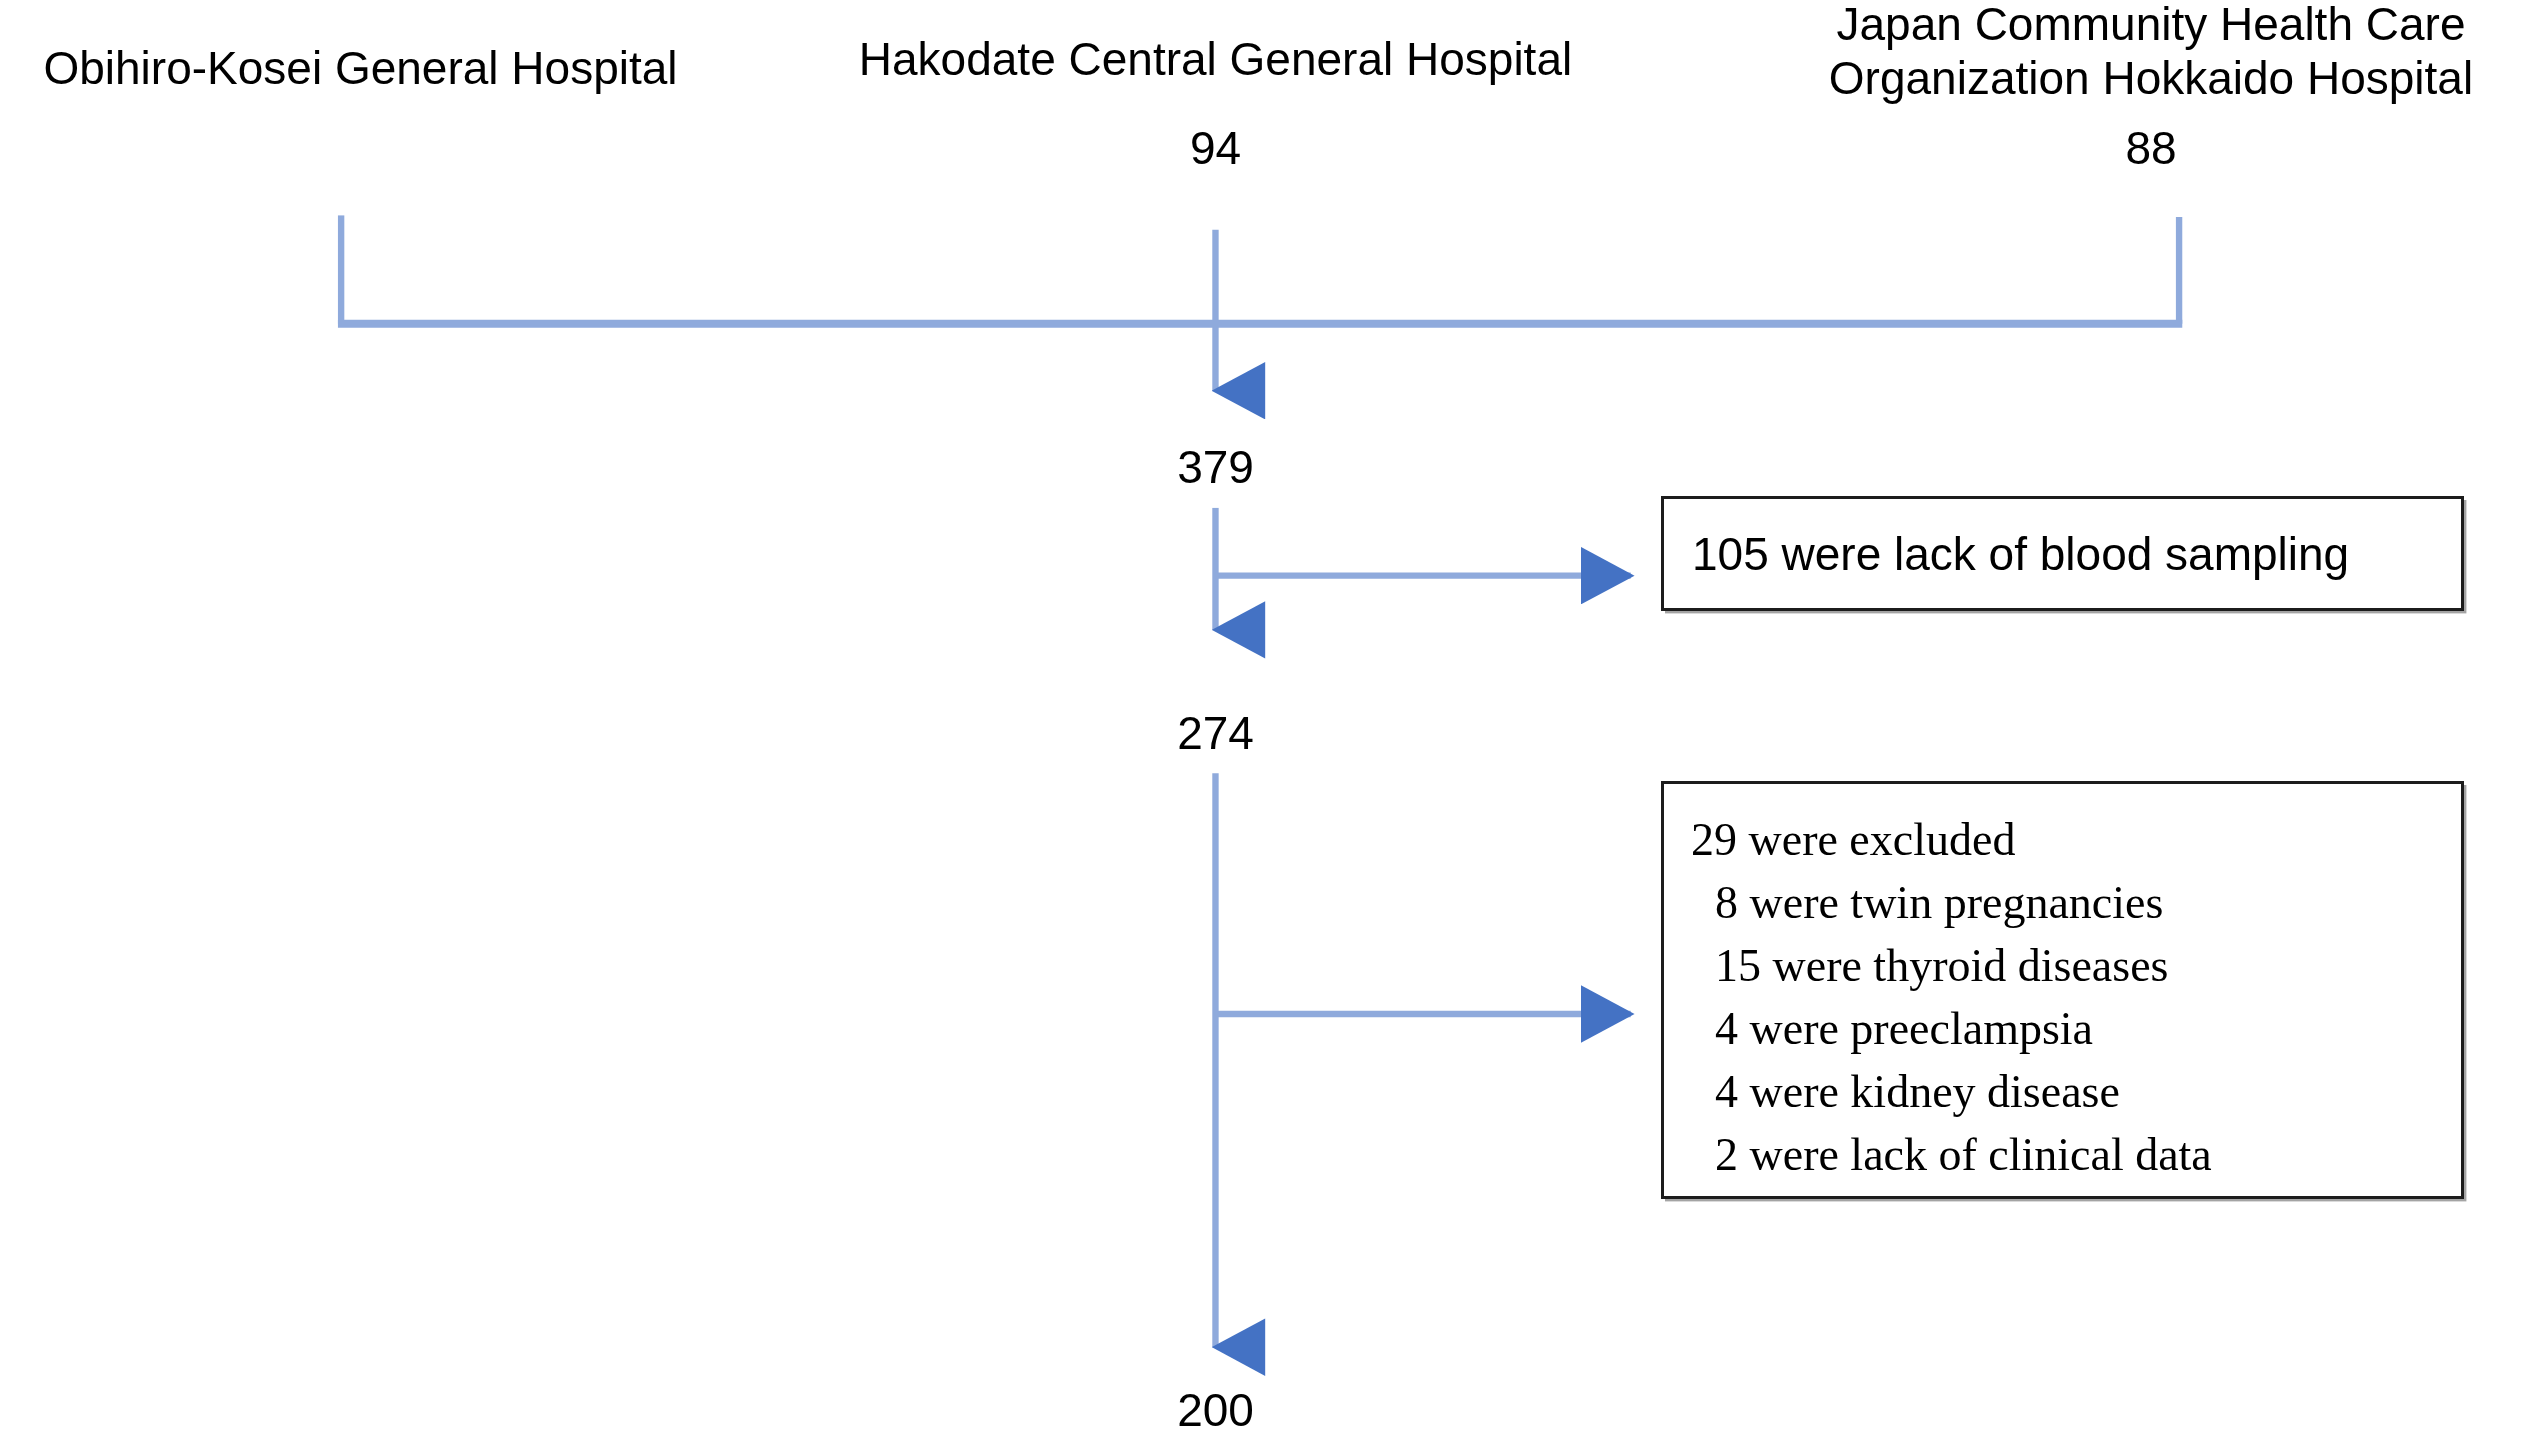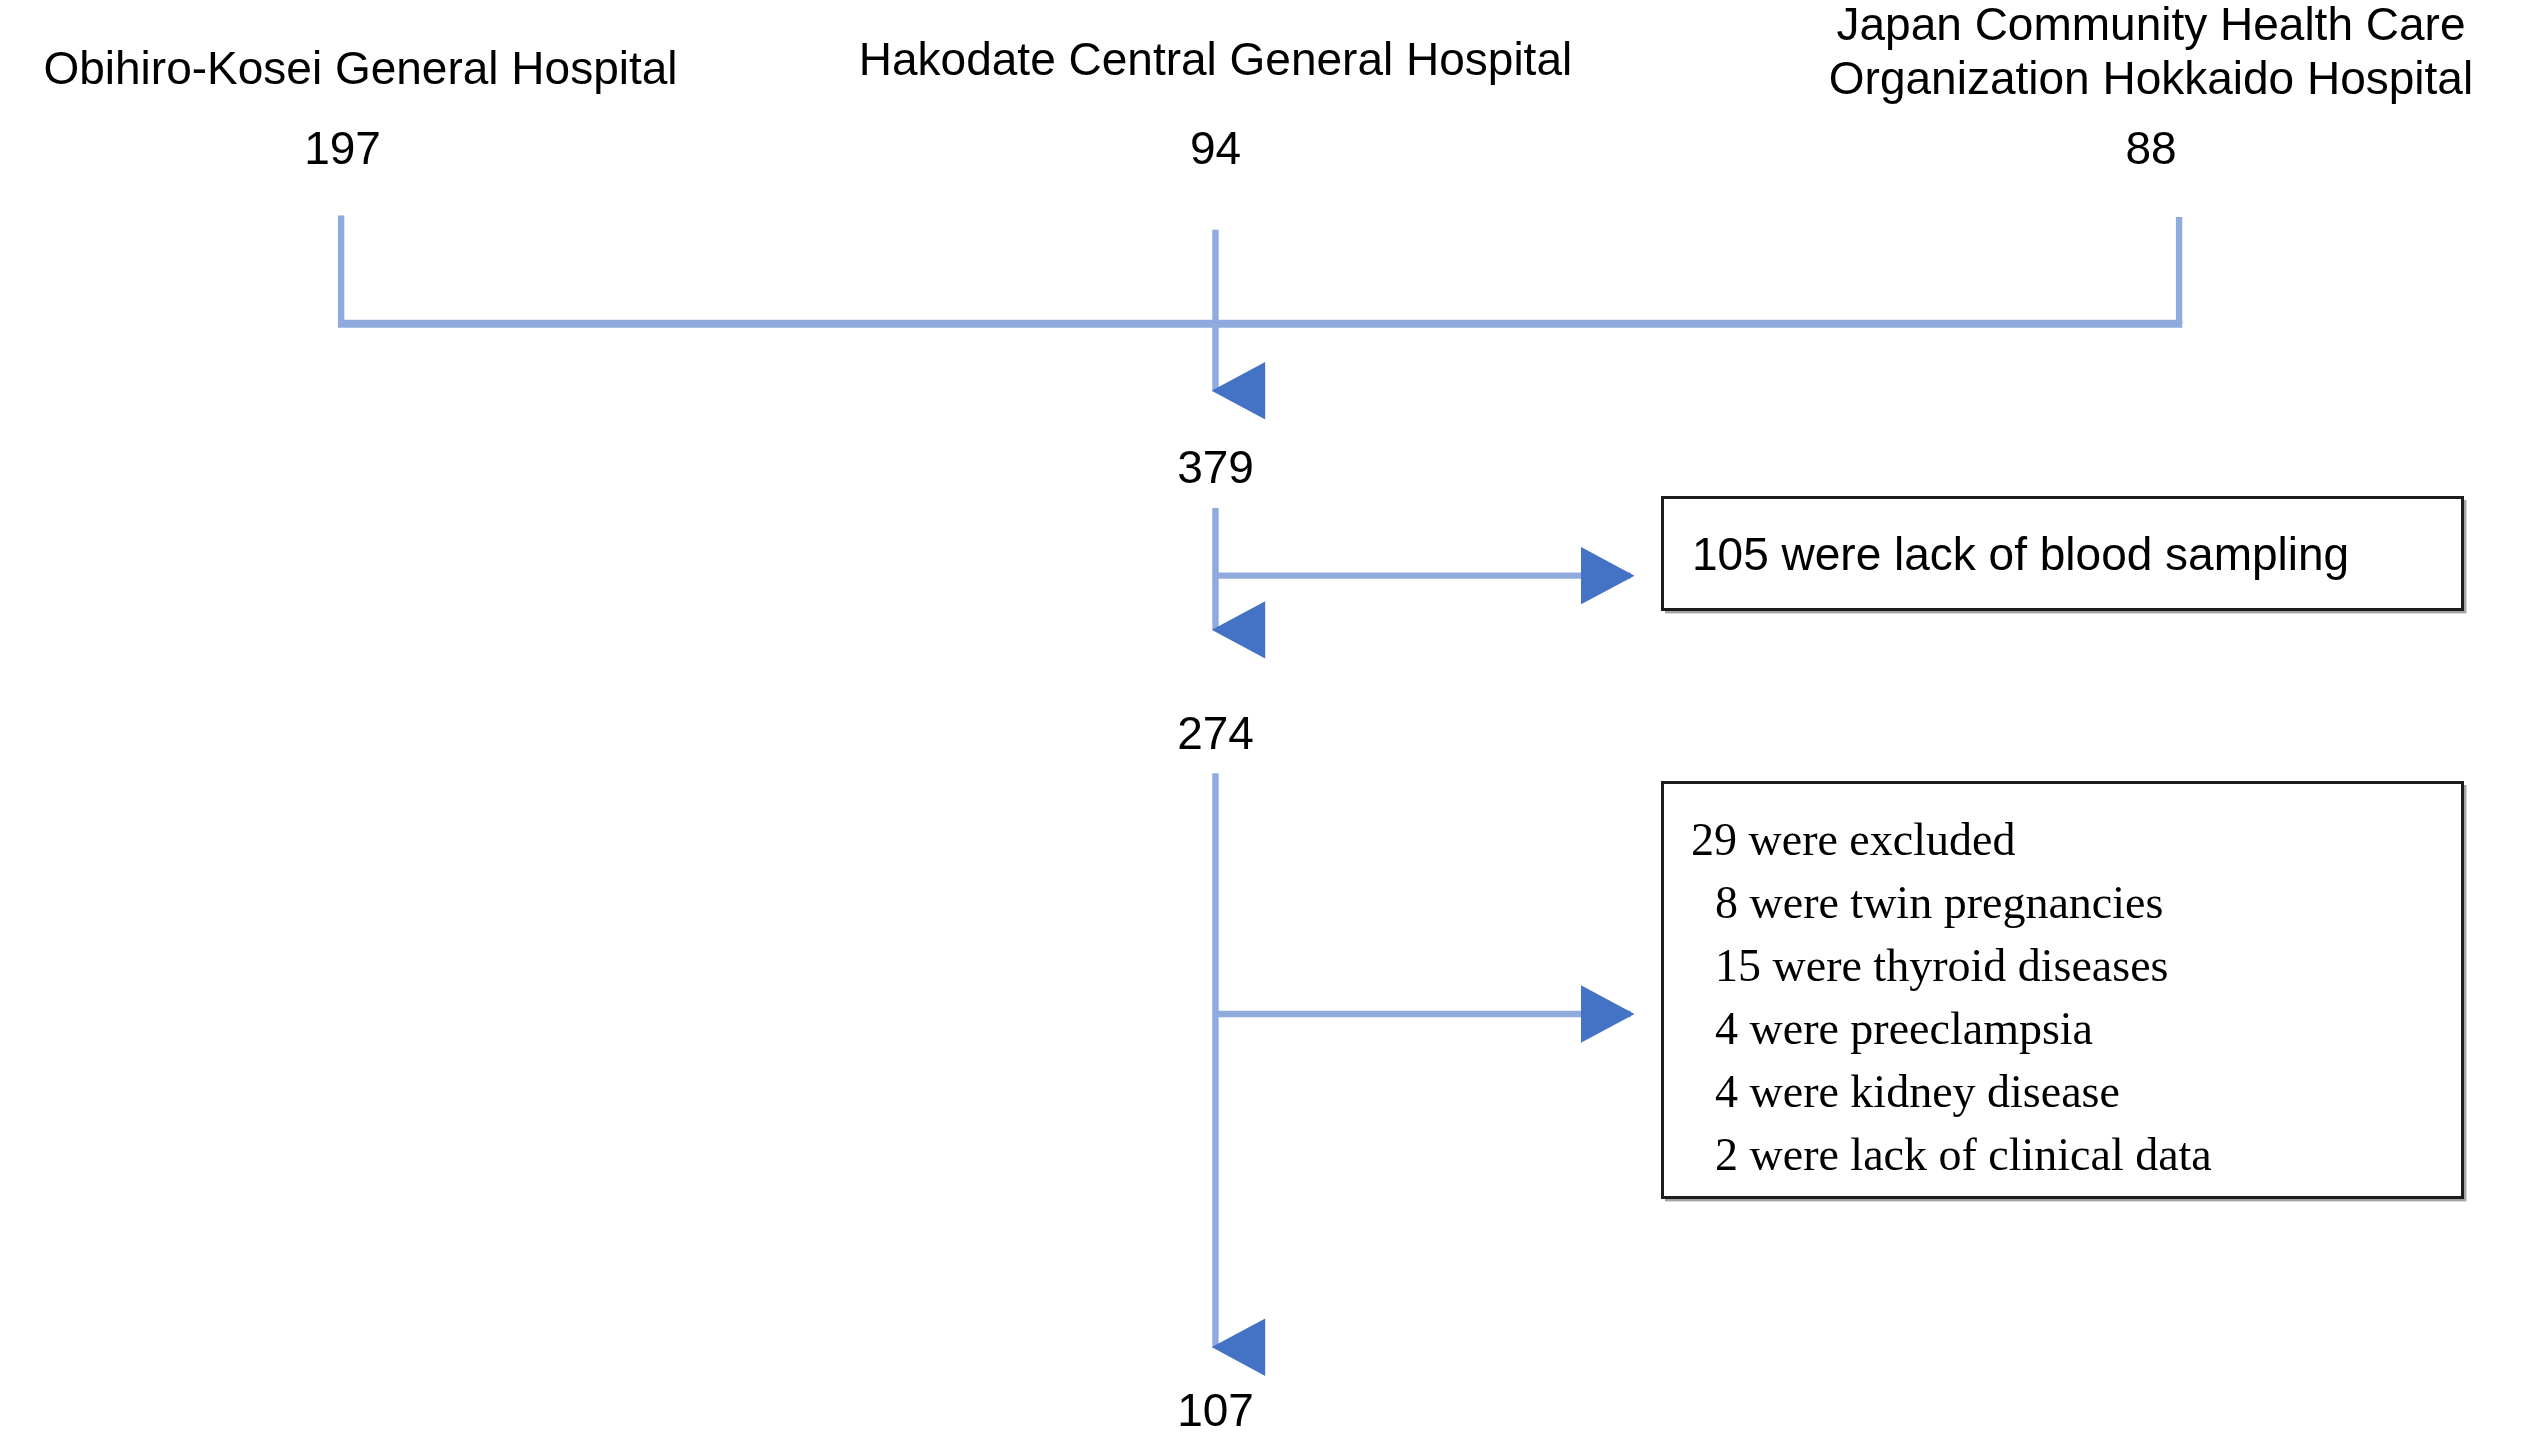--- a/index.html
+++ b/index.html
@@ -100,34 +100,33 @@
     <path d="M1525,288 L1525,490" stroke="#8FAADC" stroke-width="8" fill="none" marker-end="url(#arrow-down)"></path>
 
     <path d="M1525,637 L1525,790" stroke="#8FAADC" stroke-width="8" fill="none" marker-end="url(#arrow-down)"></path>
     <path d="M1525,722 L2046,722" stroke="#8FAADC" stroke-width="8" fill="none" marker-end="url(#arrow-right)"></path>
 
     <path d="M1525,970 L1525,1690" stroke="#8FAADC" stroke-width="8" fill="none" marker-end="url(#arrow-down)"></path>
     <path d="M1525,1272 L2046,1272" stroke="#8FAADC" stroke-width="8" fill="none" marker-end="url(#arrow-right)"></path>
   </svg>
 
   <div class="src-label" style="left:18px; top:41px; width:685px;">Obihiro-Kosei General Hospital</div>
-  <div class="count-label" style="left:0px; top:121px; width:685px;">197</div>
 
   <div class="src-label" style="left:813px; top:32px; width:805px;">Hakodate Central General Hospital</div>
   <div class="count-label" style="left:813px; top:121px; width:805px;">94</div>
 
   <div class="src-label" style="left:1777px; top:-3.2px; width:748px;">Japan Community Health Care
 Organization Hokkaido Hospital</div>
   <div class="count-label" style="left:1777px; top:121px; width:748px;">88</div>
 
   <div class="stage-count" style="left:1056px; top:442px; width:319px;">379</div>
 
   <div class="stage-count" style="left:1056px; top:708px; width:319px;">274</div>
 
-  <div class="stage-count" style="left:1056px; top:1385px; width:319px;">107</div>
+  <div class="stage-count" style="left:1056px; top:1385px; width:319px;">200</div>
 
   <div class="excl-box excl-single" style="left:1661px; top:496px; width:803px; height:115px;padding-left:28px;">
     <span class="excl-line">105 were lack of blood sampling</span>
   </div>
 
   <div class="excl-box excl-list" style="left:1661px; top:781px; width:803px; height:418px;font-family:Liberation Serif, serif;">
     <div class="excl-line">29 were excluded</div>
     <div class="excl-line indent">8 were twin pregnancies</div>
     <div class="excl-line indent">15 were thyroid diseases</div>
     <div class="excl-line indent">4 were preeclampsia</div>

